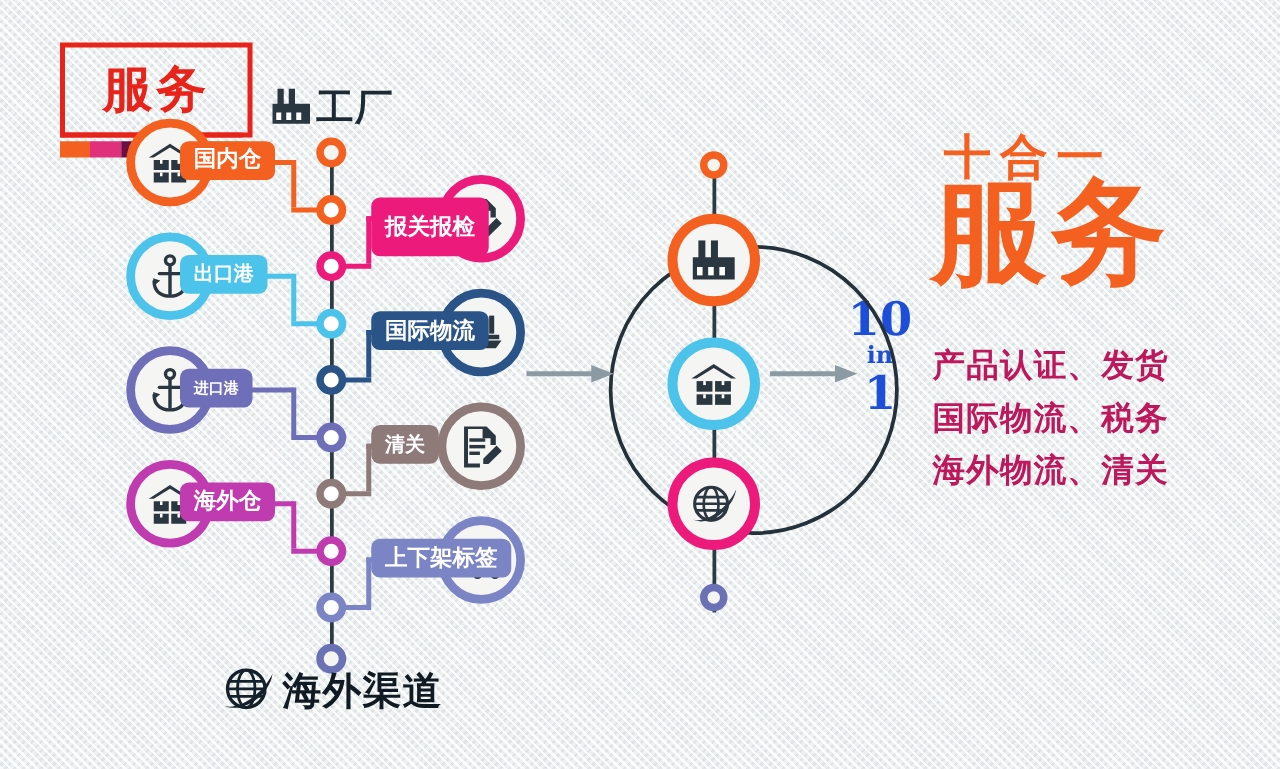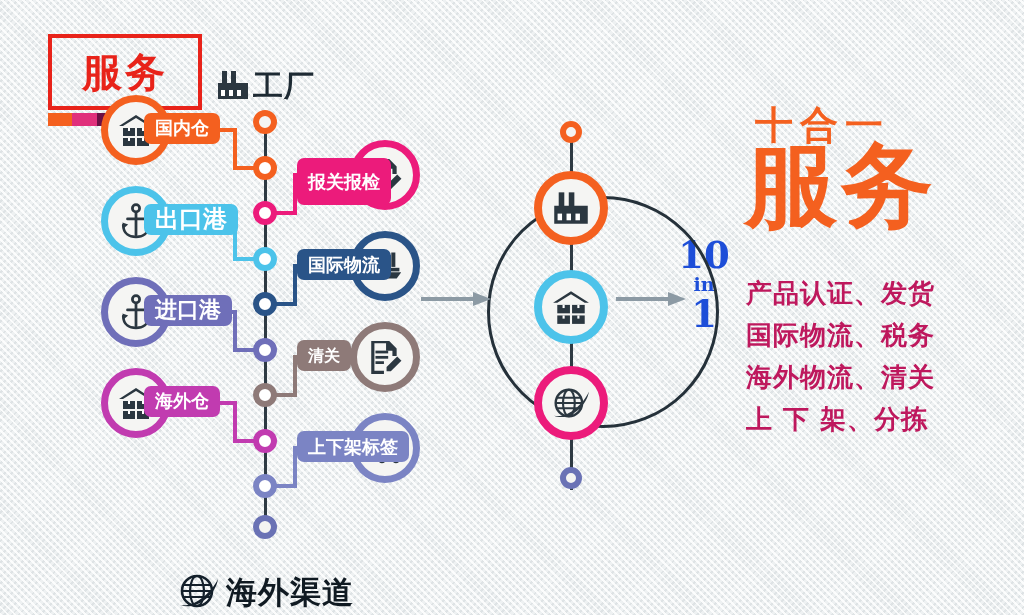--- a/index.html
+++ b/index.html
@@ -35,21 +35,21 @@
 
   .chip{border-radius:7px;display:flex;align-items:center;justify-content:center;
     color:#ffffff;font-weight:bold;white-space:nowrap;z-index:6;
     font-family:"DejaVu Sans","Liberation Sans",sans-serif;}
   .chip span{line-height:1;}
   .conn{height:4px;z-index:3;}
 
   
   #factory-caption{left:216px;top:66px;display:flex;align-items:center;gap:3px;}
   #factory-caption .txt{font-size:30px;font-weight:bold;color:#1d2a33;letter-spacing:1px;}
-  #channel-caption{left:178px;top:532px;display:flex;align-items:flex-end;gap:6px;margin-top:40px;}
+  #channel-caption{left:178px;top:532px;display:flex;align-items:flex-end;gap:6px;}
   #channel-caption .txt{font-size:31px;font-weight:bold;color:#101a22;letter-spacing:1px;}
 
   
   #orbit{left:487px;top:196px;width:226px;height:226px;border:3px solid #25313a;border-radius:50%;z-index:1;}
   #mid-spine{left:570px;top:140px;width:3px;height:350px;}
 
   
   #ten-in-one{left:672px;top:238px;width:64px;text-align:center;
     font-family:"DejaVu Serif","Liberation Serif",serif;color:#1d4ed8;}
   #ten-in-one .big{font-size:37px;font-weight:bold;line-height:.95;display:block;}
@@ -166,21 +166,21 @@
             </g>
       <path d="M2.2 18.5 L3.2 24 L7.6 20.2 Z" fill="#2b3740"></path>
       <path d="M27.8 18.5 L26.8 24 L22.4 20.2 Z" fill="#2b3740"></path>
           </svg>
         </span>
       </div>
       <div class="abs conn" style="left:136px;top:218.5px;width:99px;background:#4cc3ea;"></div>
       <div class="abs conn" style="left:233px;top:218.5px;width:4px;height:38px;background:#4cc3ea;"></div>
       <div class="abs conn" style="left:233px;top:256.5px;width:22px;background:#4cc3ea;"></div>
       <div class="abs chip" style="left:144px;top:203.5px;height:31px;padding:0 11px;
-                 background:#4cc3ea;font-size:24px;">
+                 background:#4cc3ea;font-size:16px;">
                  <span>出口港</span>
       </div>
       <div class="abs node" style="left:253px;top:292px;width:24px;height:24px;
                border:6px solid #2a5488;"></div>
       <div class="abs bigcircle" style="left:350px;top:231px;width:70px;height:70px;
                border:7px solid #2a5488;">
                <span>
           <svg width="36" height="36" viewBox="0 0 40 32">
             <g fill="#2b3740">
       <rect x="20" y="1" width="4.5" height="16"></rect>
@@ -216,21 +216,21 @@
             </g>
       <path d="M2.2 18.5 L3.2 24 L7.6 20.2 Z" fill="#2b3740"></path>
       <path d="M27.8 18.5 L26.8 24 L22.4 20.2 Z" fill="#2b3740"></path>
           </svg>
         </span>
       </div>
       <div class="abs conn" style="left:136px;top:309.5px;width:99px;background:#6f6fb9;"></div>
       <div class="abs conn" style="left:233px;top:309.5px;width:4px;height:38px;background:#6f6fb9;"></div>
       <div class="abs conn" style="left:233px;top:347.5px;width:22px;background:#6f6fb9;"></div>
       <div class="abs chip" style="left:144px;top:294.5px;height:31px;padding:0 11px;
-                 background:#6f6fb9;font-size:22px;">
+                 background:#6f6fb9;font-size:12px;">
                  <span>进口港</span>
       </div>
       <div class="abs node" style="left:253px;top:383px;width:24px;height:24px;
                border:6px solid #8e7a78;"></div>
       <div class="abs bigcircle" style="left:350px;top:322px;width:70px;height:70px;
                border:7px solid #8e7a78;">
                <span>
           <svg width="36" height="36" viewBox="0 0 34 34">
             <g fill="#2b3740">
       <path d="M4 2 h17 l7 7 v7 h-4 V11 h-6 V4 H7 v26 h9 v3 H4 Z"></path>
@@ -391,16 +391,15 @@
     <span class="mid">in</span>
     <span class="big">1</span>
   </div>
 
   <div class="abs" id="hero-small">十合一</div>
   <div class="abs" id="hero-big">服务</div>
   <div class="abs" id="service-list">
       <div class="line">产品认证、发货</div>
       <div class="line">国际物流、税务</div>
       <div class="line">海外物流、清关</div>
-      <div class="line">上 下 架、分拣</div>
     </div>
 
 </div>
 
 </body></html>

